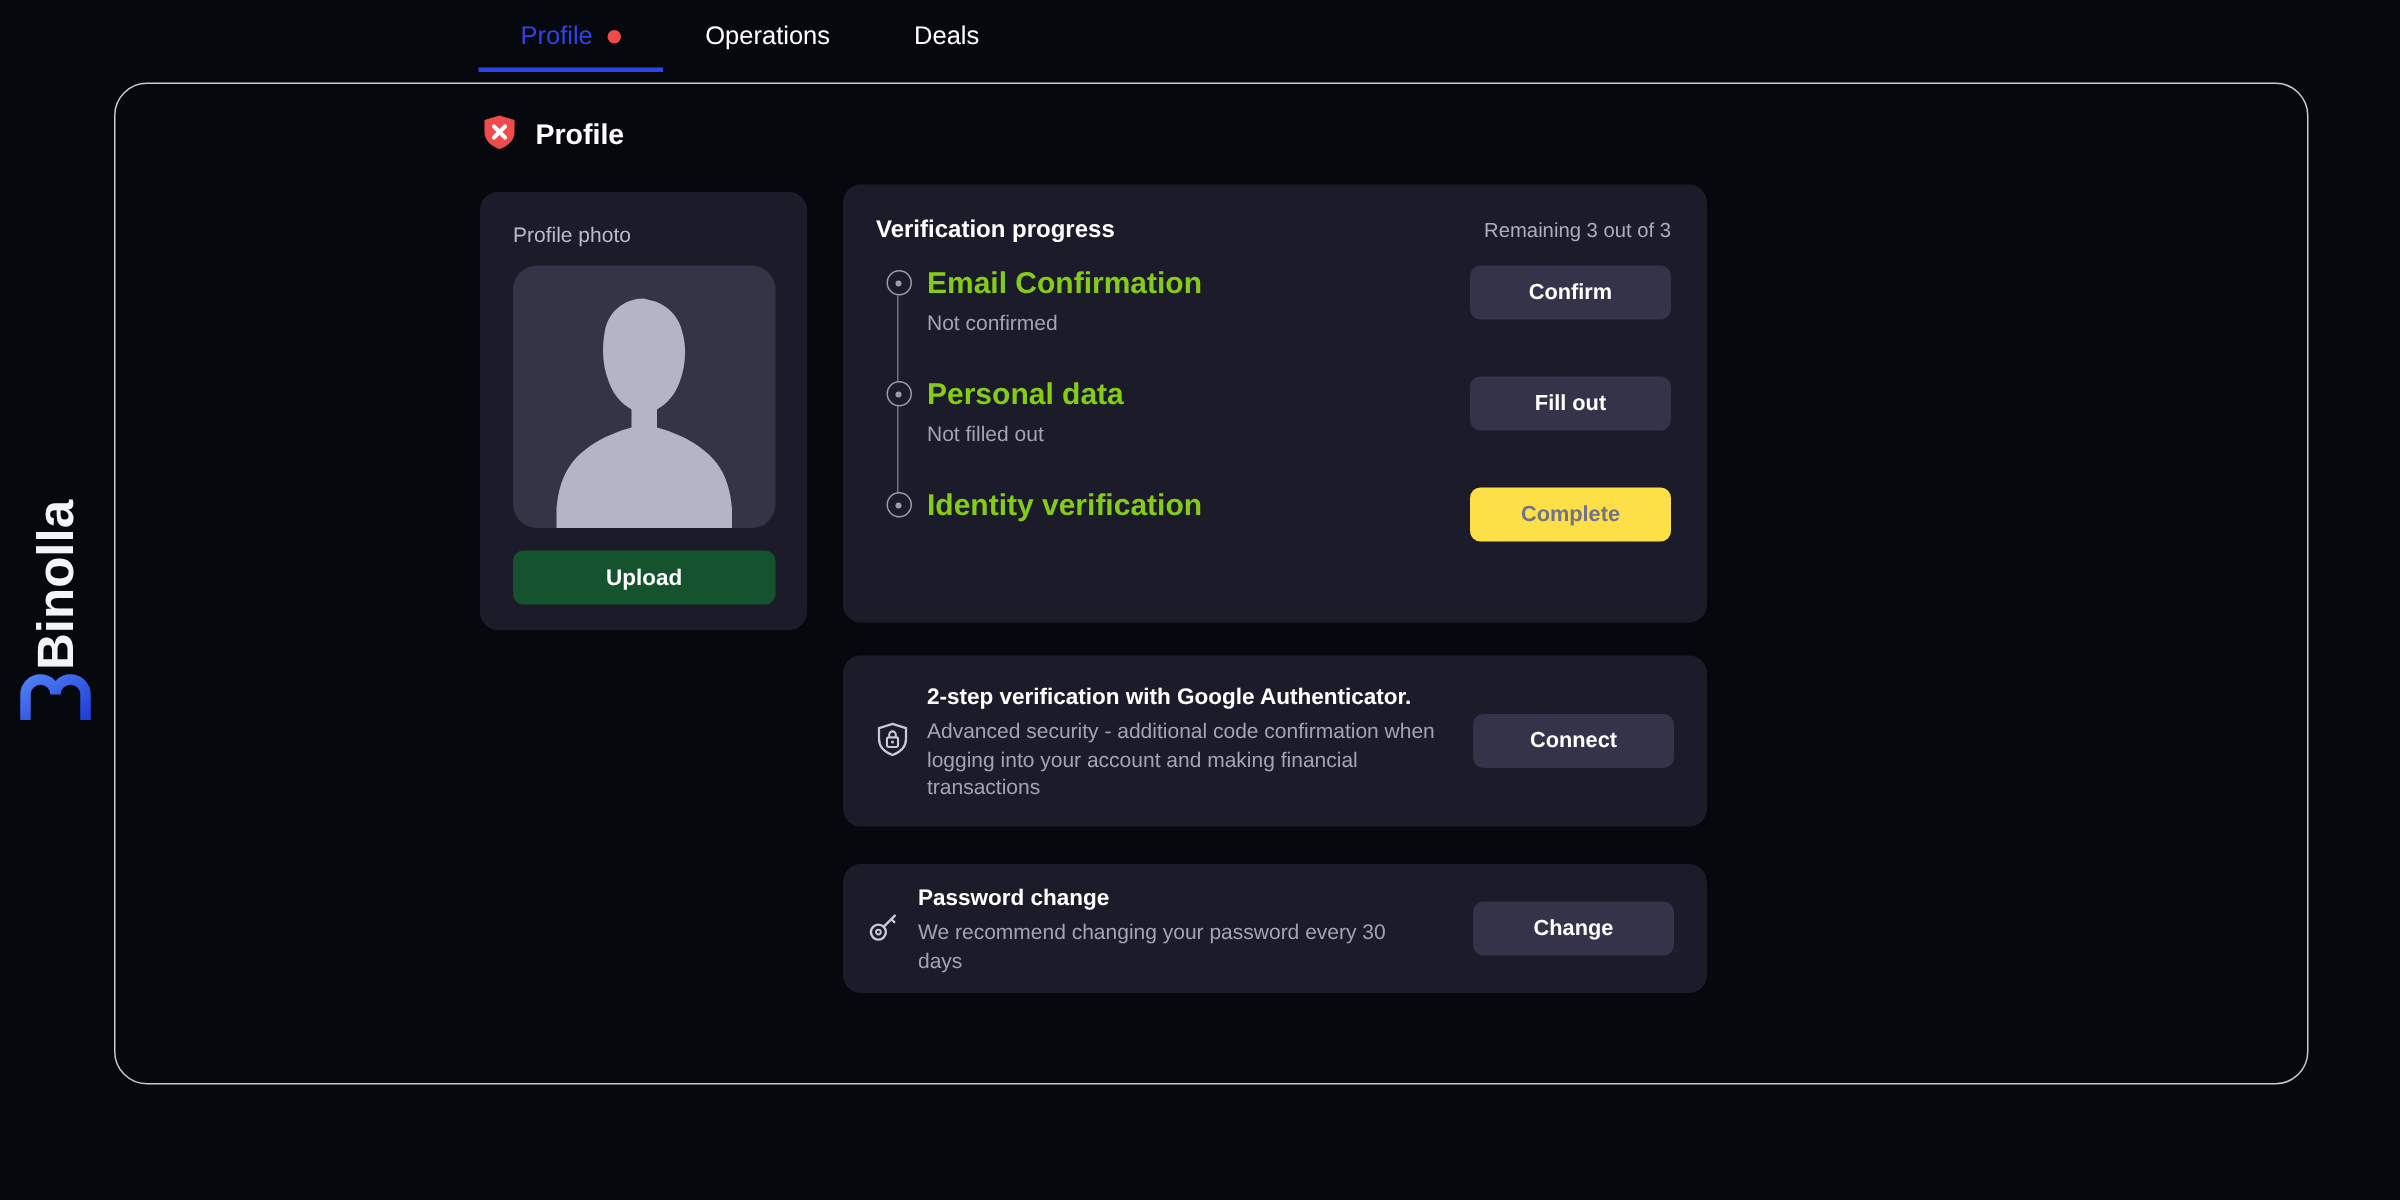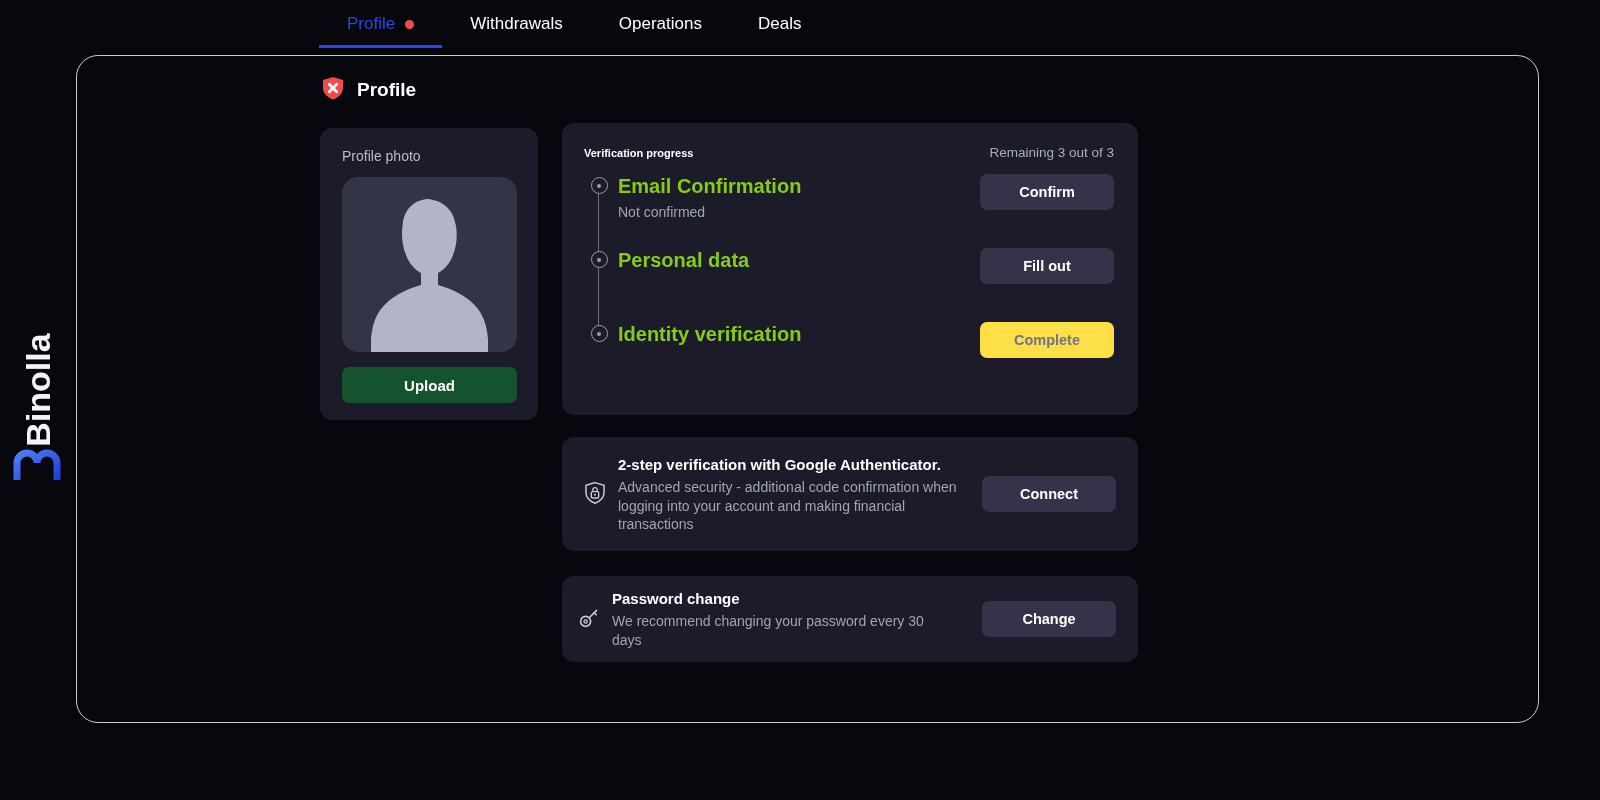--- a/index.html
+++ b/index.html
@@ -161,21 +161,21 @@
     width: 576px;
     height: 292px;
     padding: 22px 24px 0 22px;
   }
   .verify-head {
     display: flex;
     align-items: baseline;
     justify-content: space-between;
   }
   .verify-title {
-    font-size: 11px;
+    font-size: 16px;
     font-weight: bold;
     color: #ffffff;
   }
   .verify-remaining {
     font-size: 13.5px;
     color: #a9adbd;
   }
   .steps { margin-top: 14px; position: relative; }
   .step {
     display: flex;
@@ -300,23 +300,20 @@
 </div>
 
 <div class="panel"></div>
 
 <div class="tabs">
   <div class="tab active">
     <span>Profile</span>
     <span class="tab-dot"></span>
   </div>
   <div class="tab">
-    <span>Withdrawals</span>
-  </div>
-  <div class="tab">
     <span>Operations</span>
   </div>
   <div class="tab">
     <span>Deals</span>
   </div>
 </div>
 
 <div class="section-head">
   <span>
     <svg width="26" height="26" viewBox="0 0 26 26">
@@ -365,20 +362,21 @@
 
     <div class="step">
       <div class="step-marker">
         <span class="step-circle">
             <i></i>
           </span>
       </div>
       <div class="step-line"></div>
       <div class="step-text">
         <div class="step-name">Personal data</div>
+        <div class="step-status">Not filled out</div>
       </div>
       <div class="step-action">
         <button class="btn-grey">Fill out</button>
       </div>
     </div>
 
     <div class="step">
       <div class="step-marker">
         <span class="step-circle">
             <i></i>

